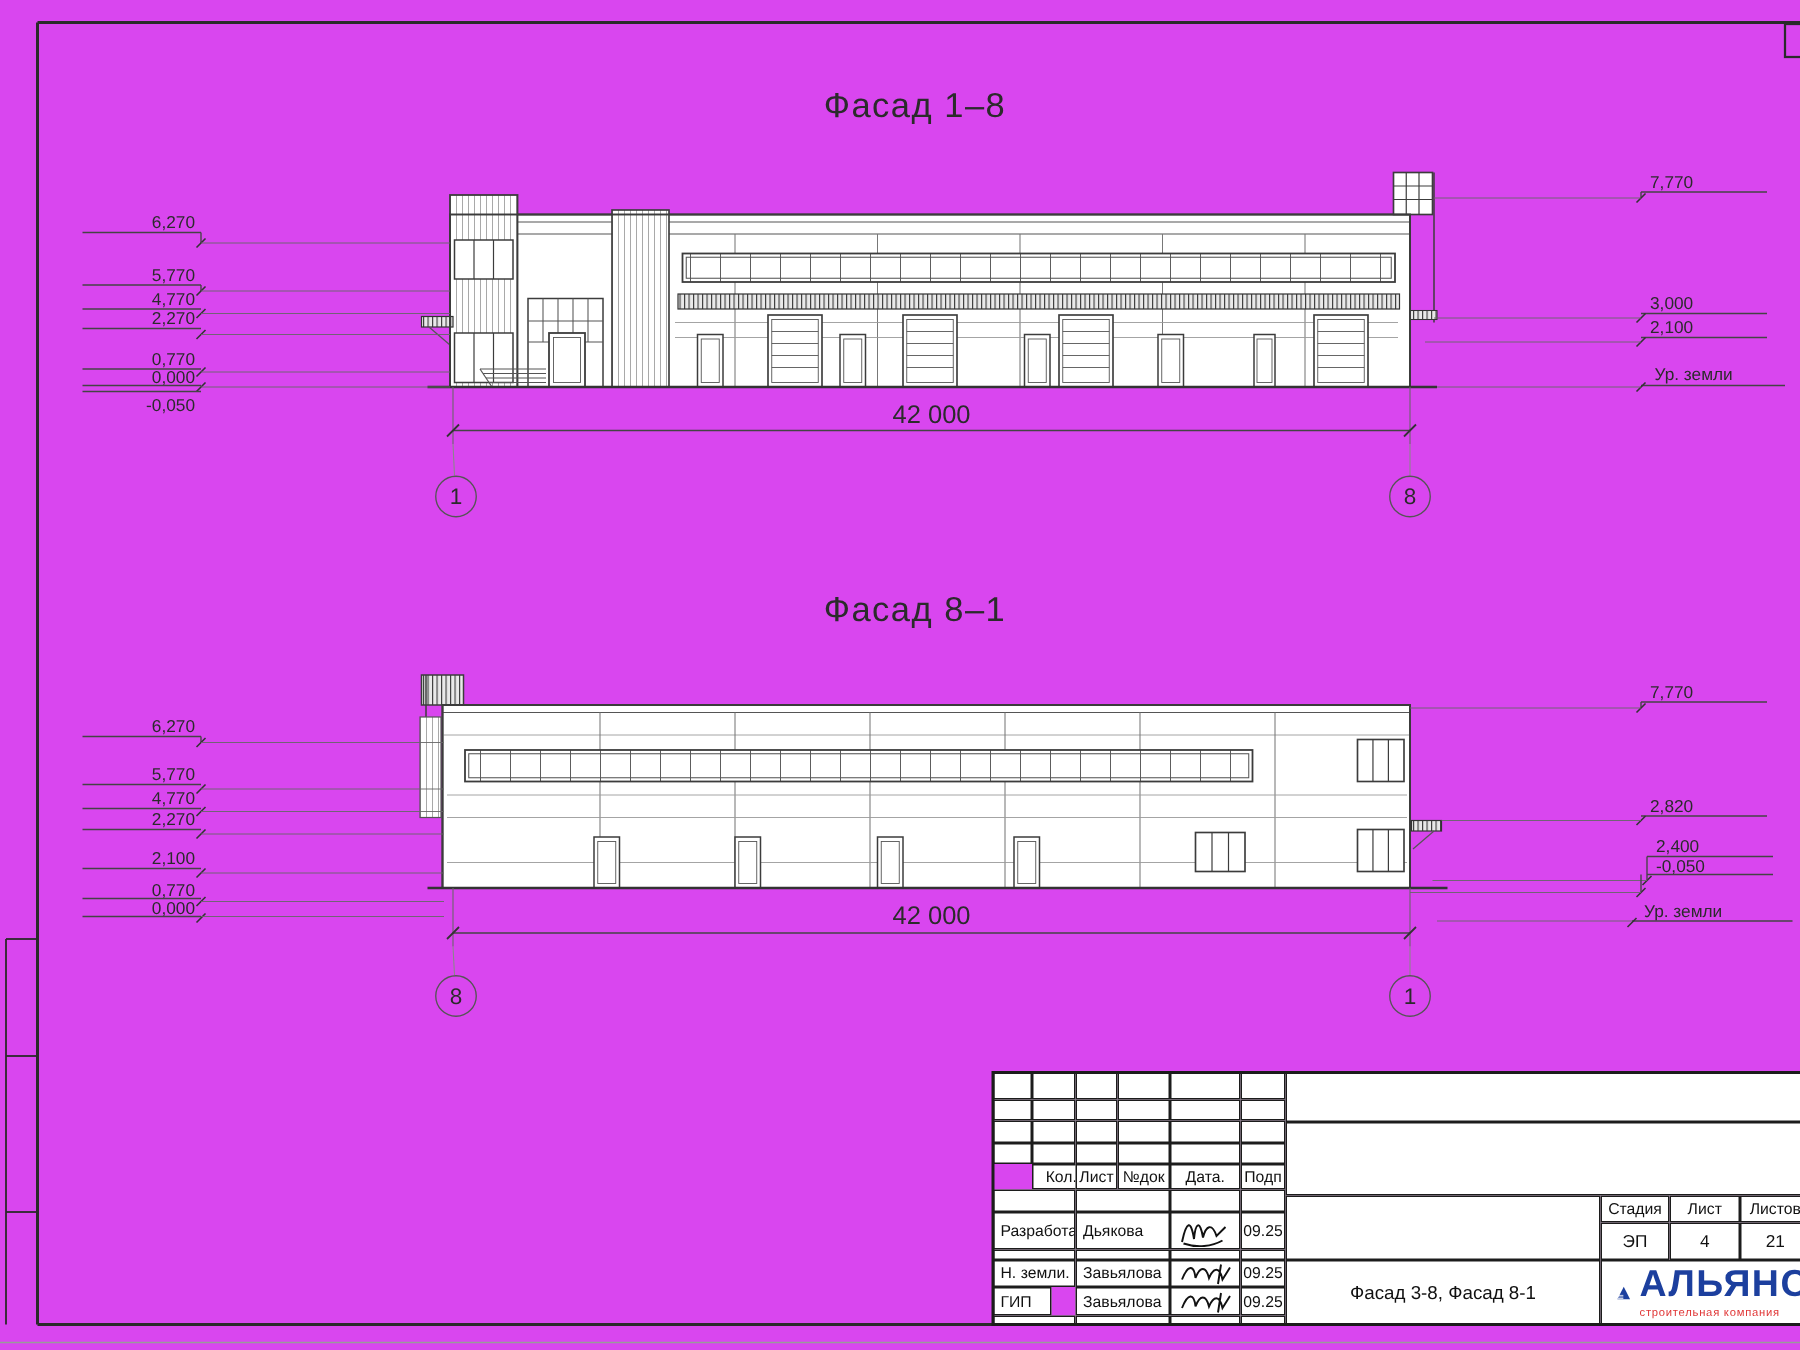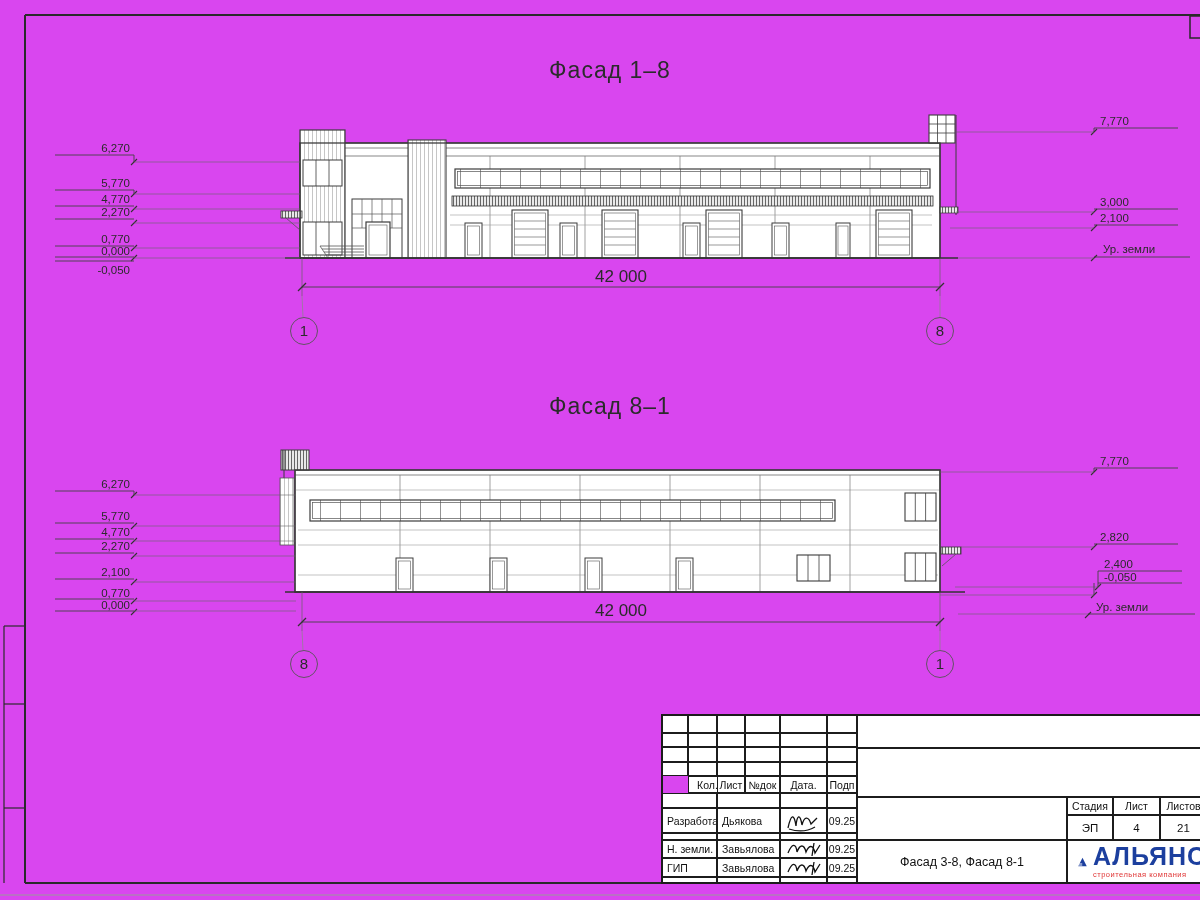--- a/index.html
+++ b/index.html
@@ -514,21 +514,21 @@
 
     <div class="cell left" style="left:662px;top:840px;width:55px;height:18px">Н. земли.</div>
     <div class="cell left" style="left:717px;top:840px;width:63px;height:18px">Завьялова</div>
     <div class="cell" style="left:780px;top:840px;width:47px;height:18px">
       <svg width="40" height="16" viewBox="0 0 40 16">
           <path d="M4,12 C8,2 12,2 13,11 C16,3 20,3 22,11 C25,4 29,3 31,12 L36,4 M30,2 L28,15" fill="none" stroke="#111" stroke-width="1.3"></path>
         </svg>
     </div>
     <div class="cell" style="left:827px;top:840px;width:30px;height:18px">09.25</div>
 
-    <div class="cell left" style="left:662px;top:858px;width:55px;height:19px">ГИП</div>
+    <div class="cell left" style="left:662px;top:858px;width:39px;height:19px">ГИП</div>
     <div class="cell left" style="left:717px;top:858px;width:63px;height:19px">Завьялова</div>
     <div class="cell" style="left:780px;top:858px;width:47px;height:19px">
       <svg width="40" height="16" viewBox="0 0 40 16">
           <path d="M4,12 C8,2 12,2 13,11 C16,3 20,3 22,11 C25,4 29,3 31,12 L36,4 M30,2 L28,15" fill="none" stroke="#111" stroke-width="1.3"></path>
         </svg>
     </div>
     <div class="cell" style="left:827px;top:858px;width:30px;height:19px">09.25</div>
 
     <div class="cell" style="left:662px;top:877px;width:55px;height:6px"></div>
     <div class="cell" style="left:717px;top:877px;width:63px;height:6px"></div>

